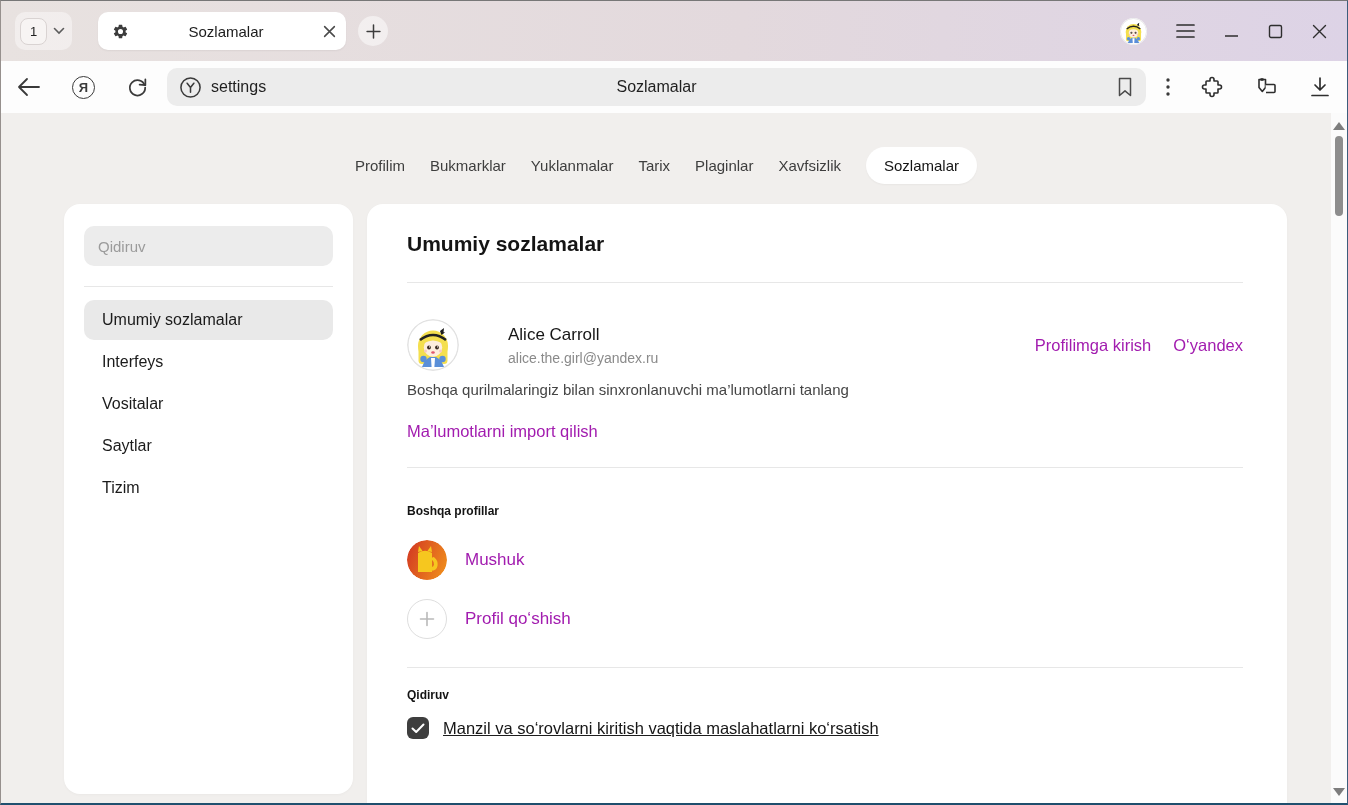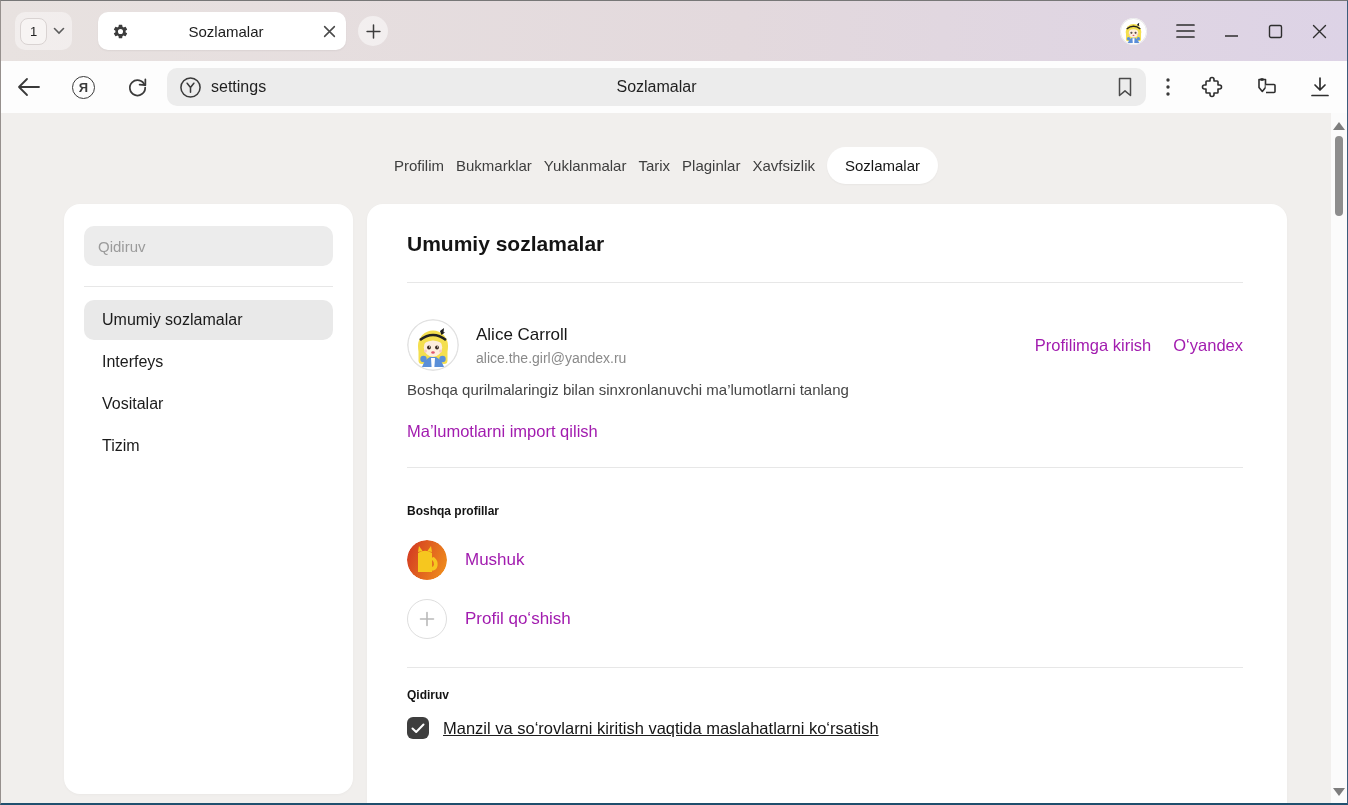--- a/index.html
+++ b/index.html
@@ -35,41 +35,41 @@
   .addressbar{ flex:1; height:38px; background:#ececec; border-radius:10px; position:relative;
     display:flex; align-items:center; padding:0 12px; }
   .addr-left{ display:flex; align-items:center; gap:9px; z-index:2; }
   .addr-url{ font-size:16px; color:#1f1f1f; }
   .addr-title{ position:absolute; left:0; right:0; text-align:center; font-size:16px; color:#1f1f1f; z-index:1; }
   .addr-bookmark{ margin-left:auto; z-index:2; }
   .toolbar-right{ display:flex; align-items:center; gap:30px; margin-left:20px; }
   
   .content{ flex:1; position:relative; background:#f1efed; }
   .nav-tabs{ position:absolute; top:34px; left:0; right:16px; display:flex; justify-content:center;
-    align-items:center; gap:12px; font-size:15px; color:#3e3e3e; }
+    align-items:center; gap:25px; font-size:15px; color:#3e3e3e; }
   .nav-tab{ cursor:pointer; padding:10px 0; white-space:nowrap; }
   .nav-tab.active{ background:#fff; padding:10px 18px; border-radius:20px; color:#141414;
     box-shadow:0 1px 2px rgba(0,0,0,.04); }
   
   .sidebar-card{ position:absolute; left:63px; top:91px; width:289px; height:590px; background:#fff;
     border-radius:16px; padding:22px 20px; box-shadow:0 1px 3px rgba(0,0,0,.03); }
   .search-input{ width:100%; height:40px; background:#ececec; border:none; border-radius:10px;
     font-size:15px; padding:0 14px; font-family:inherit; color:#333; outline:none; }
   .search-input::placeholder{ color:#9b9b9b; }
   .side-divider{ height:1px; background:#e7e7e7; margin:20px 0 13px; }
   .side-item{ height:40px; display:flex; align-items:center; padding:0 18px; font-size:16px;
     color:#1b1b1b; border-radius:10px; cursor:pointer; margin-bottom:2px; }
   .side-item.active{ background:#e9e9e9; }
   
   .main-card{ position:absolute; left:366px; top:91px; width:920px; bottom:0; background:#fff;
     border-radius:16px 16px 0 0; padding:26px 44px 0 40px; overflow:hidden;
     box-shadow:0 1px 3px rgba(0,0,0,.03); }
   .h1{ font-size:21px; font-weight:bold; color:#141414; line-height:28px; }
   .divider{ height:1px; background:#e7e7e7; margin-top:24px; }
-  .profile-row{ display:flex; align-items:center; margin-top:36px; }
+  .profile-row{ display:flex; align-items:center; margin-top:36px;gap:32px; }
   .avatar-lg{ width:52px; height:52px; border-radius:50%; overflow:hidden; flex:0 0 52px; }
   .profile-meta{ margin-left:17px; }
   .profile-name{ font-size:17px; color:#161616; }
   .profile-email{ font-size:14px; color:#8a8a8a; margin-top:5px; }
   .profile-links{ margin-left:auto; display:flex; gap:22px; }
   a.link{ color:#a21caf; text-decoration:none; cursor:pointer; }
   .link16{ font-size:16.5px; }
   .manage-link{ display:inline-block; margin-top:32px; }
   .sync-hint{ font-size:15px; color:#454545; margin-top:10px; }
   .import-link{ display:inline-block; margin-top:24px; }
@@ -279,20 +279,23 @@
       <div class="side-item active">
         <span>Umumiy sozlamalar</span>
       </div>
       <div class="side-item">
         <span>Interfeys</span>
       </div>
       <div class="side-item">
         <span>Vositalar</span>
       </div>
       <div class="side-item">
+        <span>Saytlar</span>
+      </div>
+      <div class="side-item">
         <span>Tizim</span>
       </div>
     </div>
 
     <div class="main-card">
       <div class="h1">Umumiy sozlamalar</div>
       <div class="divider"></div>
 
       <div class="profile-row">
         <div class="avatar-lg">

